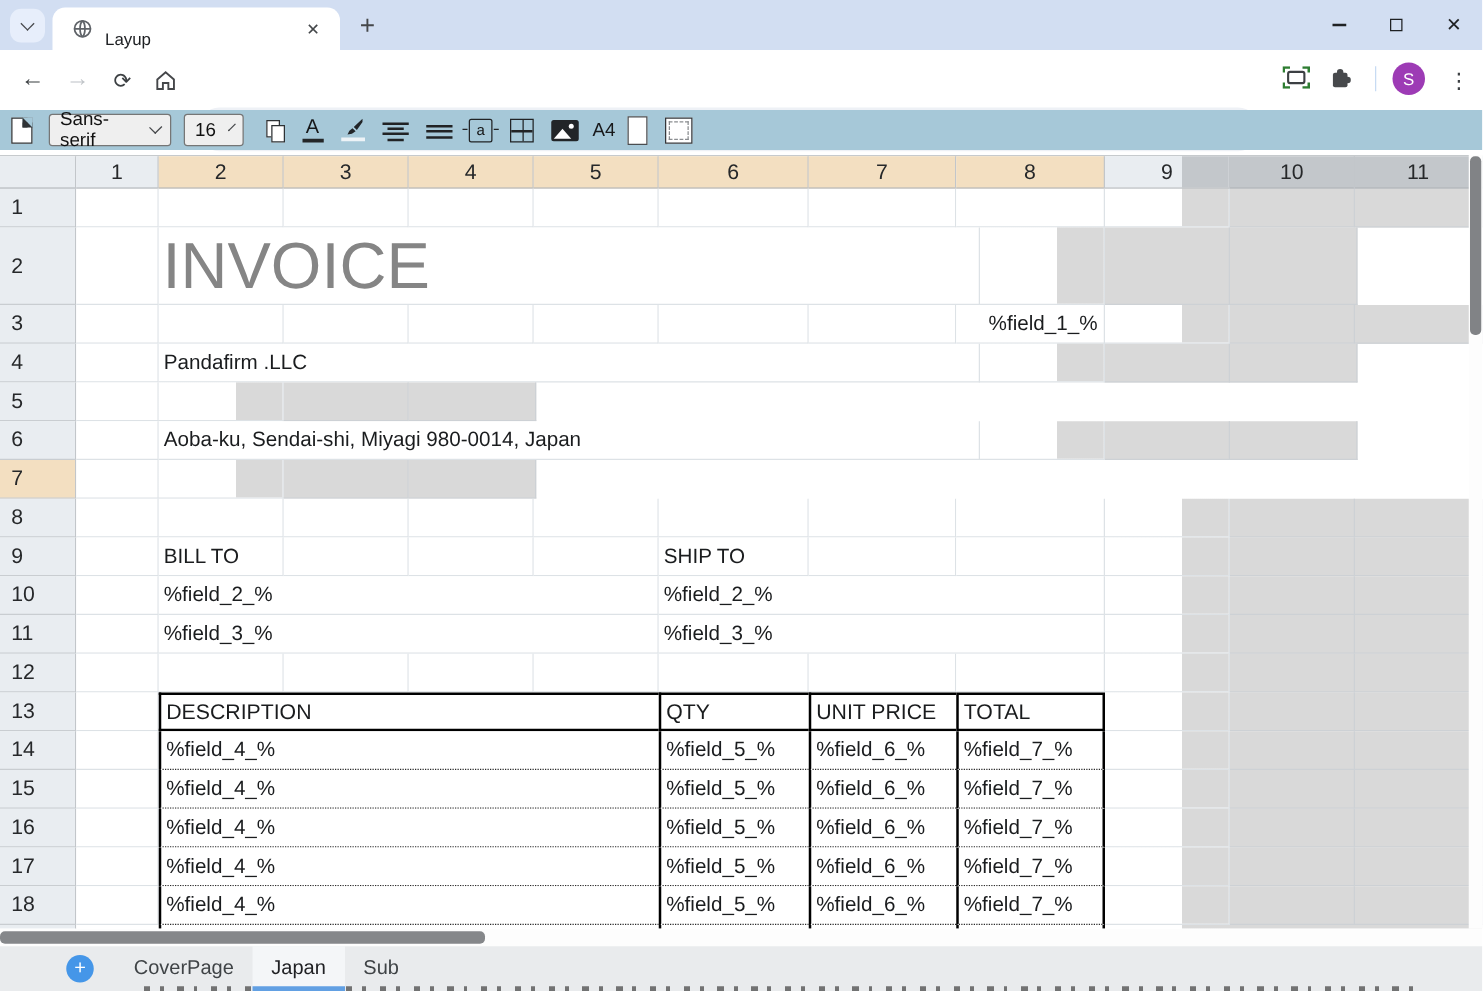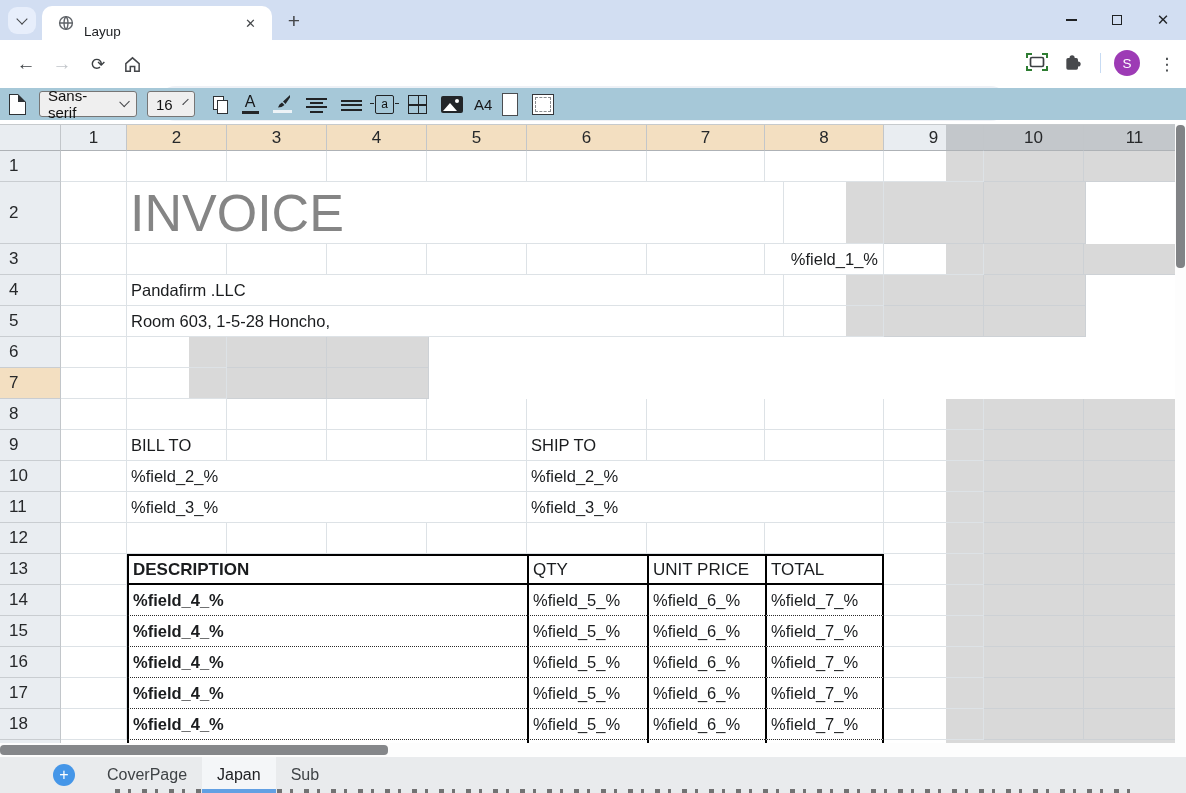--- a/index.html
+++ b/index.html
@@ -127,21 +127,21 @@
   .m68{flex:0 0 357px;}
   .inv{font-size:52px;color:#858585;padding-left:3px;}
   .ar{justify-content:flex-end;padding-right:5px;}
   .sel{background:#e4f0fa;position:relative;}
   .selhandle{position:absolute;right:0;bottom:0;width:0;height:0;
              border-left:13px solid transparent;border-bottom:13px solid #58a4e9;}
   .th{border:2px solid #000;border-right-width:0;font-size:17px;}
   .th.ttot{border-right-width:2px;}
   .td{border:none;border-left:2px solid #000;border-bottom:1px dotted #2a2a2a;}
   .td.ttot{border-right:2px solid #000;}
-  .tdesc{flex:0 0 400px;font-weight:bold;}
+  .tdesc{flex:0 0 400px;}
   .tqty{flex:0 0 120px;}
   .tup{flex:0 0 118px;}
   .ttot{flex:0 0 119px;}
   .svr .rh{border-bottom:none;}
   .svc{box-sizing:border-box;background:#fff;}
   .svc.bl{border-left:2px solid #000;}
   .svc.br{border-right:2px solid #000;}
   .grp{display:contents;}
 
   
@@ -327,27 +327,27 @@
     <div class="row h31">
       <div class="rh">4</div>
       <span class="grp"><div class="cell c1"></div></span>
       <div class="cell m28">Pandafirm .LLC</div>
       <span class="grp"><div class="cell c9"></div><div class="cell c10"></div><div class="cell c11x"></div></span>
     </div>
 
     <div class="row h31">
       <div class="rh">5</div>
       <span class="grp"><div class="cell c1"></div></span>
-      <div class="cell m28">Room 603, 1-5-28 Honcho,</div>
       <span class="grp"><div class="cell c9"></div><div class="cell c10"></div><div class="cell c11x"></div></span>
     </div>
 
     <div class="row h31">
       <div class="rh">6</div>
       <span class="grp"><div class="cell c1"></div></span>
+      <div class="cell m28">Aoba-ku, Sendai-shi, Miyagi 980-0014, Japan</div>
       <span class="grp"><div class="cell c9"></div><div class="cell c10"></div><div class="cell c11x"></div></span>
     </div>
 
     <div class="row h31">
       <div class="rh tan">7</div>
       <span class="grp"><div class="cell c1"></div></span>
       <span class="grp"><div class="cell c9"></div><div class="cell c10"></div><div class="cell c11x"></div></span>
     </div>
 
     <div class="row h31">

